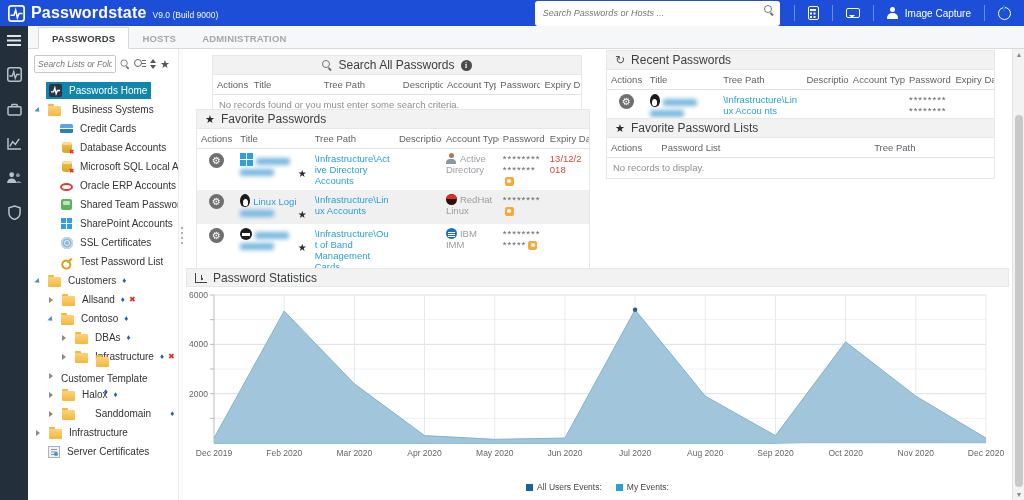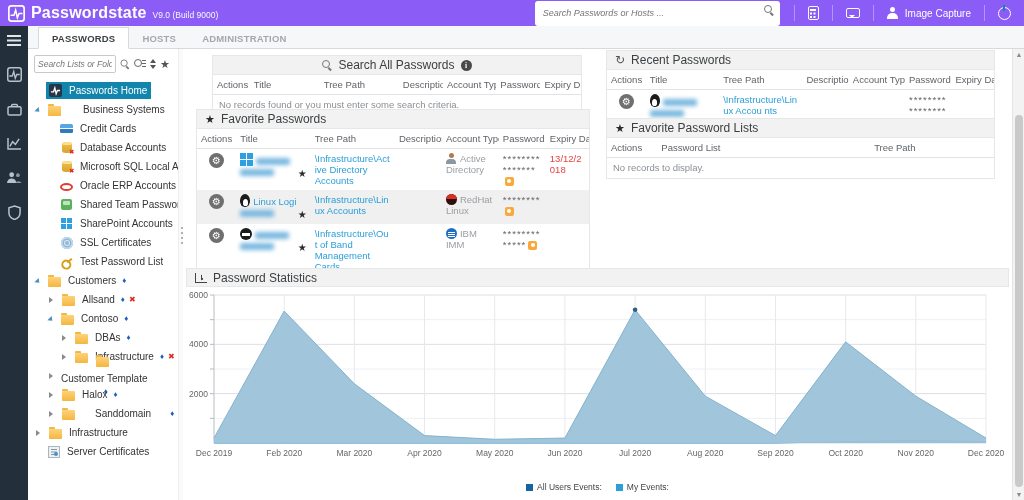--- a/index.html
+++ b/index.html
@@ -1,21 +1,21 @@
 <!DOCTYPE html>
 <html><head>
 <meta charset="utf-8">
 <style>
   * { margin:0; padding:0; box-sizing:border-box; }
   html,body { width:1024px; height:500px; overflow:hidden; background:#fff;
     font-family:"Liberation Sans","DejaVu Sans",sans-serif; }
   body { position:relative; }
 
   
-  .topbar { position:absolute; left:0; top:0; width:1024px; height:26px; background:#8b5cf6;
+  .topbar { position:absolute; left:0; top:0; width:1024px; height:26px; background:#1d4ed8;
     display:flex; align-items:center; color:#fff; }
   .brand { display:flex; align-items:baseline; gap:6px; padding-left:8px; }
   .brand-icon { align-self:center; width:17px; height:17px; }
   .brand-name { font-size:16px; font-weight:bold; letter-spacing:.2px; }
   .brand-ver { font-size:8.5px; opacity:.95; }
   .topbar-right { margin-left:auto; display:flex; align-items:center; height:100%; }
   .top-search { position:relative; margin-right:14px; }
   .top-search input { width:245px; height:25px; border:none; border-radius:3px; padding:0 22px 0 8px;
     font-size:9px; font-style:italic; color:#555; outline:none; }
   .top-search .lens { position:absolute; right:6px; top:4px; }
@@ -260,21 +260,21 @@
             <svg width="13" height="13" viewBox="0 0 20 20">
               <rect x="0" y="0" width="20" height="20" rx="3" fill="#273646"></rect>
               <polyline points="3,12 7,12 9,6 11,15 13,10 17,10" fill="none" stroke="#fff" stroke-width="2"></polyline>
             </svg>
           </span>
           <span class="lbl">Passwords Home</span>
         </span>
       </div>
       <div class="tree-item" style="padding-left: 2px;">
         <span class="arrow open"></span>
-        <span class="lbl-wrap" style="display:flex;align-items:center;gap:18px;">
+        <span class="lbl-wrap" style="display:flex;align-items:center;gap:7px;">
           <span class="ticn">
             <span class="ic-folder"></span>
           </span>
           <span class="lbl">Business Systems</span>
         </span>
       </div>
       <div class="tree-item" style="padding-left: 15px;">
         <span class="arrow"></span>
         <span class="lbl-wrap" style="display:flex;align-items:center;gap:3px;">
           <span class="ticn">

